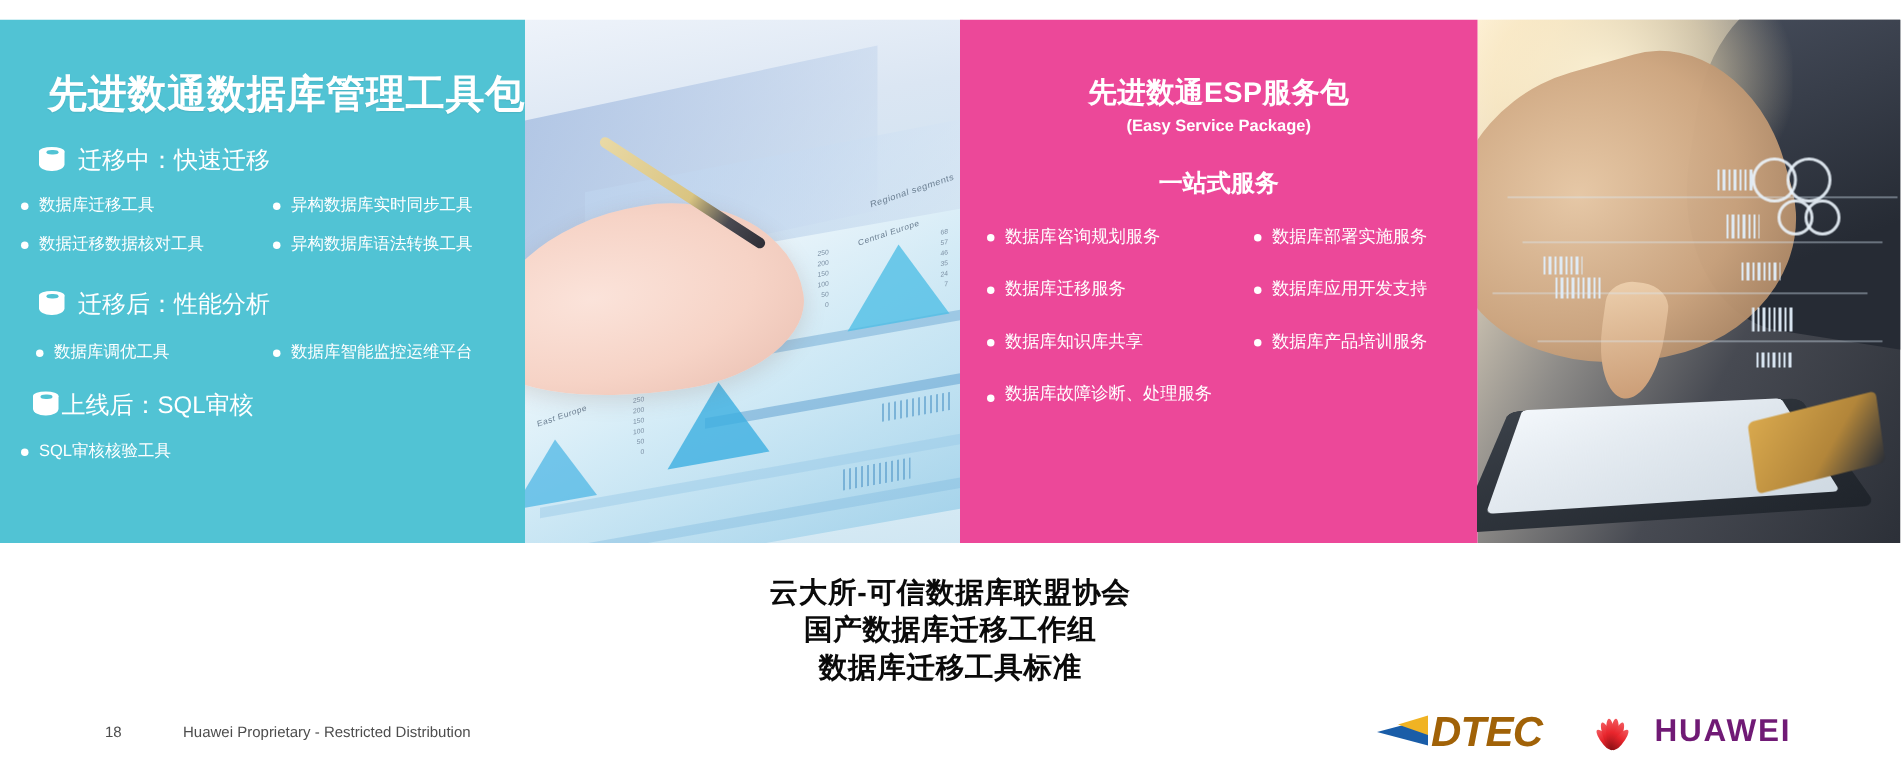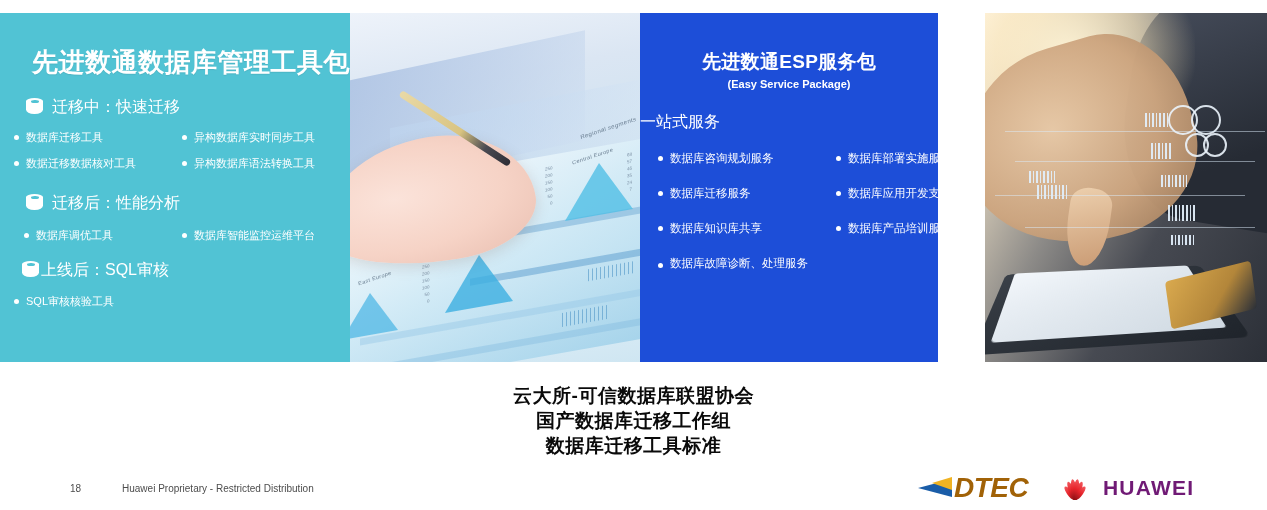--- a/index.html
+++ b/index.html
@@ -229,42 +229,42 @@
     width: 5px; height: 5px;
     background: #ffffff;
     border-radius: 50%;
     margin: 5px 7px 0 0;
   }
 
   
   .panel-red {
     position: absolute;
     left: 640px; top: 0;
-    width: 298px; height: 349px;
-    background: #1d4ed8;
+    width: 345px; height: 349px;
+    background: #ec4899;
     color: #ffffff;
     box-sizing: border-box;
   }
   .panel-red .p-title {
     font-size: 19px;
     font-weight: bold;
     text-align: center;
     margin-top: 36px;
     letter-spacing: .3px;
   }
   .panel-red .p-subtitle {
     font-size: 11px;
     font-weight: bold;
     text-align: center;
     margin-top: 3px;
   }
   .panel-red .p-tagline {
     font-size: 16px;
-    font-weight: normal;
-    text-align: left;
+    font-weight: bold;
+    text-align: center;
     margin-top: 22px;
   }
   .panel-red .bullets {
     grid-template-columns: 178px 167px;
     margin-top: 12px;
     row-gap: 9px;
   }
   .panel-red .bullet {
     font-size: 11.5px;
     padding-left: 18px;

